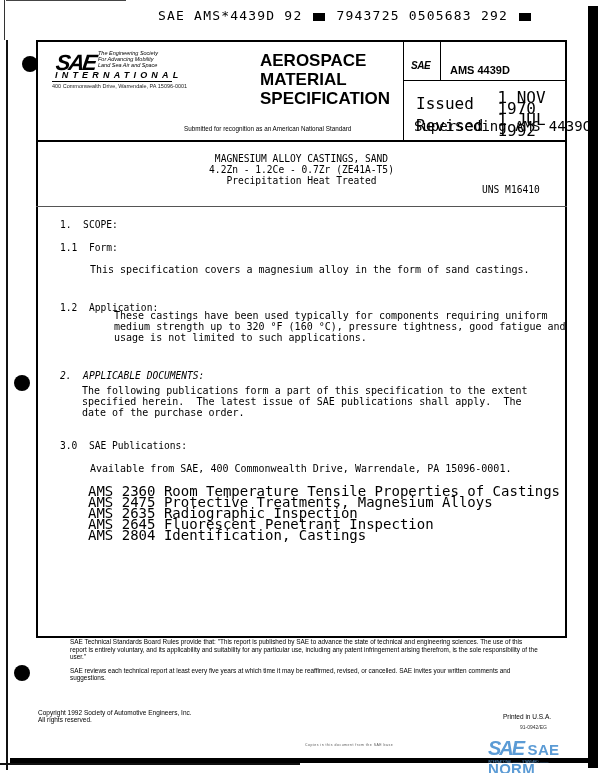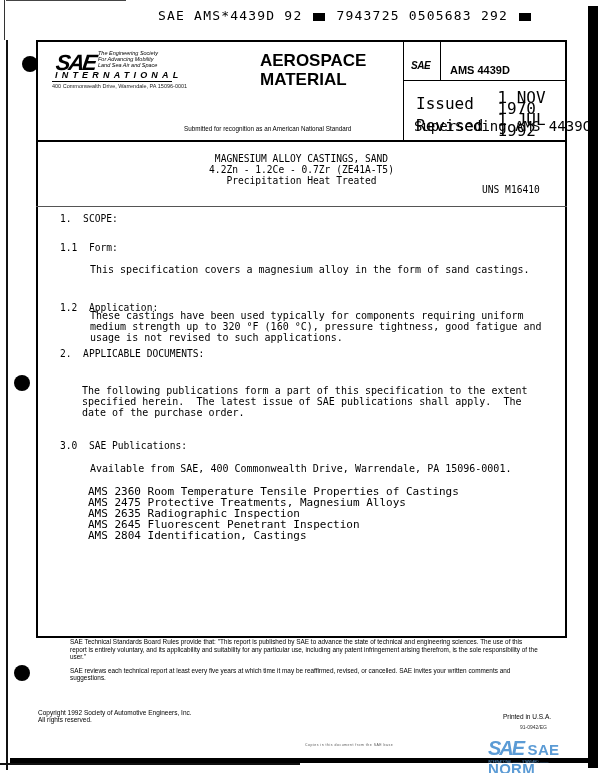--- a/index.html
+++ b/index.html
@@ -37,21 +37,21 @@
   .dates{left:416px;top:92px;font-size:16px;line-height:11px;}
   .dates td{padding:0 14px 0 0;}
   .supers{left:414px;top:118px;font-size:14px;}
   
   .title-block{left:36px;top:153px;width:531px;text-align:center;font-size:9.6px;line-height:11px;}
   .uns{left:482px;top:184px;font-size:9.6px;}
   
   .body{left:60px;font-size:9.6px;line-height:11px;white-space:pre;}
   .para{left:90px;font-size:10px;line-height:11px;width:460px;}
   .para div{white-space:pre;}
-  .refs{left:88px;top:486px;font-size:11px;line-height:11px;}
+  .refs{left:88px;top:486px;font-size:14px;line-height:11px;}
   .ref-row{white-space:pre;}
   
   .rules{left:70px;top:638px;width:470px;font-size:6.4px;line-height:7.5px;}
   .rules p{margin:0 0 6px 0;}
   .copy{left:38px;top:709px;font-size:6.5px;line-height:7px;}
   .printed{left:503px;top:713px;font-size:6.5px;}
   .formno{left:520px;top:724px;font-size:5px;color:#333;}
   .scanline{left:305px;top:743px;font-size:3.5px;color:#555;letter-spacing:0.5px;}
   .wm{left:488px;top:737px;}
   .wm-sae{font-weight:bold;font-style:italic;font-size:20px;color:#5b9bd5;letter-spacing:-2px;}
@@ -92,20 +92,21 @@
   <div>For Advancing Mobility</div>
   <div>Land Sea Air and Space</div>
 </div>
 <div class="abs logo-intl">INTERNATIONAL</div>
 <div class="abs logo-line"></div>
 <div class="abs logo-addr">400 Commonwealth Drive, Warrendale, PA 15096-0001</div>
 
 <div class="abs doc-type">
   <div>AEROSPACE</div>
   <div>MATERIAL</div>
+  <div>SPECIFICATION</div>
 </div>
 <div class="abs submitted">Submitted for recognition as an American National Standard</div>
 
 <div class="abs sae-small">SAE</div>
 <div class="abs ams-no">AMS 4439D</div>
 
 <table class="abs dates mono" cellspacing="0" cellpadding="0">
   <tbody>
       <tr>
     <td>Issued</td>
@@ -119,32 +120,32 @@
   </table>
 <div class="abs supers mono">Superseding AMS 4439C</div>
 
 <div class="abs title-block mono">
   <div>MAGNESIUM ALLOY CASTINGS, SAND</div>
   <div>4.2Zn - 1.2Ce - 0.7Zr (ZE41A-T5)</div>
   <div>Precipitation Heat Treated</div>
 </div>
 <div class="abs uns mono">UNS M16410</div>
 
-<div class="abs body mono" style="top:213px;">1.  SCOPE:</div>
+<div class="abs body mono" style="top:219px;">1.  SCOPE:</div>
 <div class="abs body mono" style="top:242px;">1.1  Form:</div>
 <div class="abs para mono" style="top:264px;">
   <div>This specification covers a magnesium alloy in the form of sand castings.</div>
 </div>
 <div class="abs body mono" style="top:302px;">1.2  Application:</div>
-<div class="abs para mono" style="top:310px;">
+<div class="abs para mono" style="top:310px;margin-left:24px;">
   <div>These castings have been used typically for components requiring uniform</div>
   <div>medium strength up to 320 °F (160 °C), pressure tightness, good fatigue and</div>
-  <div>usage is not revised to such applications.</div>
+  <div>usage is not limited to such applications.</div>
 </div>
-<div class="abs body mono" style="top:348px;">2.  APPLICABLE DOCUMENTS:</div>
+<div class="abs body mono" style="top:370px;font-style:italic;">2.  APPLICABLE DOCUMENTS:</div>
 <div class="abs para mono" style="top:385px;left:82px;">
   <div>The following publications form a part of this specification to the extent</div>
   <div>specified herein.  The latest issue of SAE publications shall apply.  The</div>
   <div>date of the purchase order.</div>
 </div>
 <div class="abs body mono" style="top:440px;">3.0  SAE Publications:</div>
 <div class="abs para mono" style="top:463px;">
   <div>Available from SAE, 400 Commonwealth Drive, Warrendale, PA 15096-0001.</div>
 </div>
 

